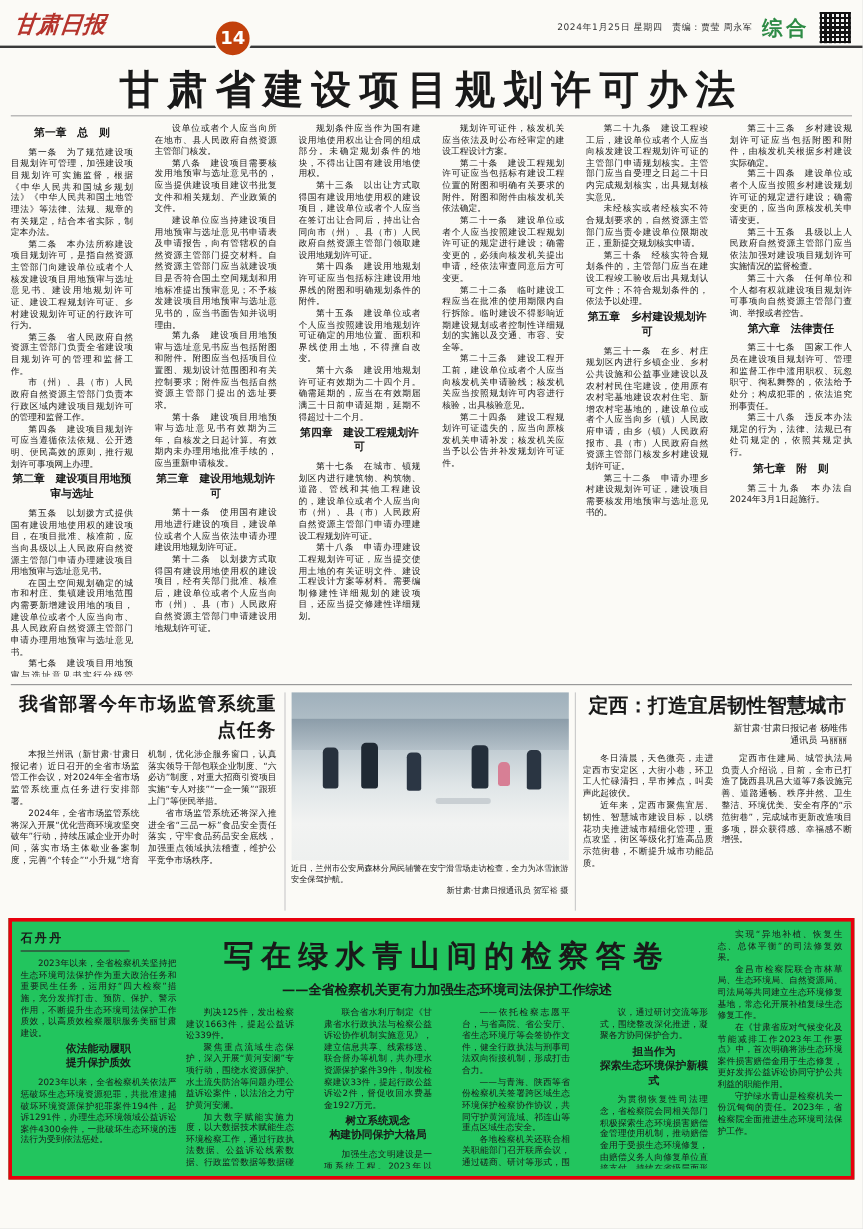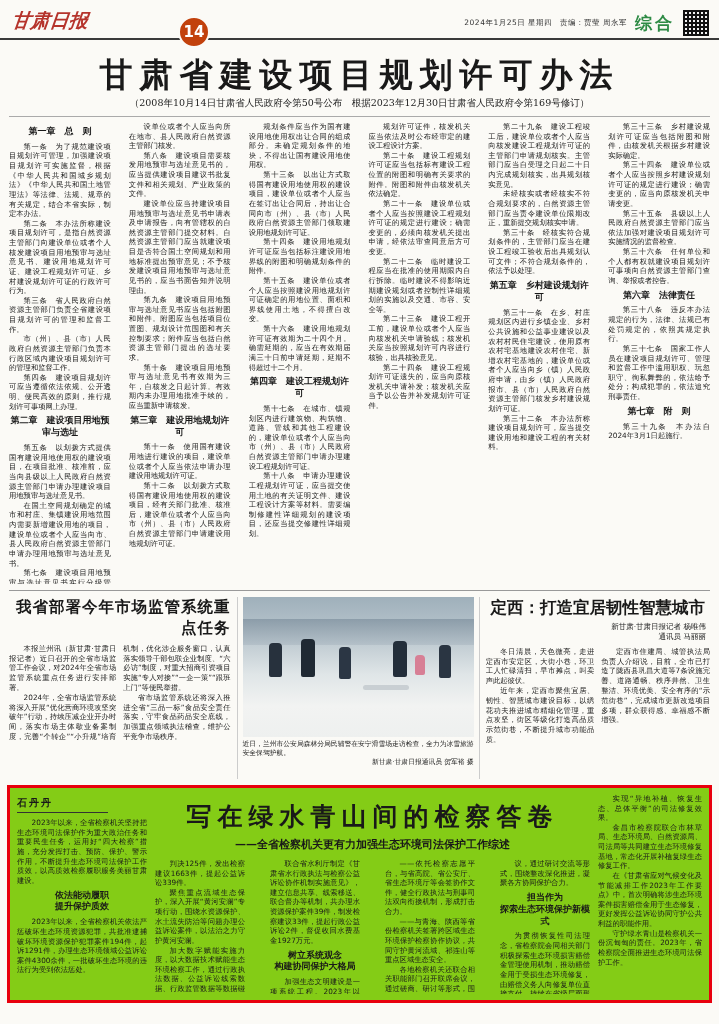--- a/index.html
+++ b/index.html
@@ -36,21 +36,21 @@
   .photo{position:relative;width:100%;height:140px;overflow:hidden;
          background:linear-gradient(180deg,#9fb0bb 0%,#bcc8cf 30%,#dfe5e7 55%,#f2f3f2 78%,#eef0ef 100%);}
   .ridge{position:absolute;left:0;right:0;top:22px;height:26px;background:linear-gradient(180deg,#7d8f9d,#aebbc4);opacity:.7;}
   .fig{position:absolute;border-radius:4px 4px 2px 2px;}
   .figcap{font-size:6.8px;line-height:1.35;text-align:justify;margin-top:3px;}
   .credit{display:block;text-align:right;font-size:6.8px;color:#222;}
   .mid-right{width:233px;padding-left:6px;border-left:1px solid #ccc;}
   .mid-right h2{margin:0 0 3px;font-size:16.5px;text-align:center;font-family:"DejaVu Serif",serif;}
   .byline{text-align:right;font-size:7.5px;line-height:1.4;margin:2px 4px 4px 0;color:#222;}
   
-  .bottom{margin:6px 7px 0;border:3px solid #e8000d;padding:6px 7px;height:200px;display:flex;gap:8px;overflow:hidden;background:#84cc16;}
+  .bottom{margin:6px 7px 0;border:3px solid #e8000d;padding:6px 7px;height:200px;display:flex;gap:8px;overflow:hidden;background:#22c55e;}
   .b-left{width:130px;flex:none;font-size:7.3px;line-height:1.32;text-align:justify;overflow:hidden;}
   .b-author{font-size:10px;font-weight:bold;margin:2px 0 3px;letter-spacing:2px;}
   .b-rule{width:70%;height:1px;background:#333;margin-bottom:5px;}
   .b-center{flex:1;display:flex;flex-direction:column;overflow:hidden;}
   .b-headline{margin:6px 0 4px;text-align:center;font-size:25px;font-weight:bold;letter-spacing:6px;}
   .b-subheadline{text-align:center;font-size:11px;font-weight:bold;margin-bottom:7px;}
   .b-cols{display:flex;gap:25px;flex:1;overflow:hidden;}
   .b-col{flex:1;font-size:7.3px;line-height:1.32;text-align:justify;overflow:hidden;}
   .b-right{width:104px;flex:none;font-size:7.3px;line-height:1.32;text-align:justify;overflow:hidden;}
 </style>
@@ -64,21 +64,20 @@
     <div class="pg-badge">14</div>
     <div class="hdr-rule"></div>
     <div class="hdr-right">
       <span class="date-line">2024年1月25日 星期四　责编：贾莹 周永军</span>
       <span class="section-label">综合</span>
       <span class="qr"></span>
     </div>
   </div>
 
   <h1 class="main-title">甘肃省建设项目规划许可办法</h1>
-  <div class="main-sub">（2008年10月14日甘肃省人民政府令第50号公布　根据2023年12月30日甘肃省人民政府令第169号修订）</div>
   <div class="cols">
     <div class="col">
         <h4 class="crosshead">第一章　总　则</h4>
         <p class="para">第一条　为了规范建设项目规划许可管理，加强建设项目规划许可实施监督，根据《中华人民共和国城乡规划法》《中华人民共和国土地管理法》等法律、法规、规章的有关规定，结合本省实际，制定本办法。</p>
         <p class="para">第二条　本办法所称建设项目规划许可，是指自然资源主管部门向建设单位或者个人核发建设项目用地预审与选址意见书、建设用地规划许可证、建设工程规划许可证、乡村建设规划许可证的行政许可行为。</p>
         <p class="para">第三条　省人民政府自然资源主管部门负责全省建设项目规划许可的管理和监督工作。</p>
         <p class="para">市（州）、县（市）人民政府自然资源主管部门负责本行政区域内建设项目规划许可的管理和监督工作。</p>
         <p class="para">第四条　建设项目规划许可应当遵循依法依规、公开透明、便民高效的原则，推行规划许可事项网上办理。</p>
         <h4 class="crosshead">第二章　建设项目用地预审与选址</h4>
         <p class="para">第五条　以划拨方式提供国有建设用地使用权的建设项目，在项目批准、核准前，应当向县级以上人民政府自然资源主管部门申请办理建设项目用地预审与选址意见书。</p>
@@ -112,30 +111,30 @@
         <p class="para">第二十二条　临时建设工程应当在批准的使用期限内自行拆除。临时建设不得影响近期建设规划或者控制性详细规划的实施以及交通、市容、安全等。</p>
         <p class="para">第二十三条　建设工程开工前，建设单位或者个人应当向核发机关申请验线；核发机关应当按照规划许可内容进行核验，出具核验意见。</p>
         <p class="para">第二十四条　建设工程规划许可证遗失的，应当向原核发机关申请补发；核发机关应当予以公告并补发规划许可证件。</p>
       </div>
     <div class="col">
         <p class="para">第二十九条　建设工程竣工后，建设单位或者个人应当向核发建设工程规划许可证的主管部门申请规划核实。主管部门应当自受理之日起二十日内完成规划核实，出具规划核实意见。</p>
         <p class="para">未经核实或者经核实不符合规划要求的，自然资源主管部门应当责令建设单位限期改正，重新提交规划核实申请。</p>
         <p class="para">第三十条　经核实符合规划条件的，主管部门应当在建设工程竣工验收后出具规划认可文件；不符合规划条件的，依法予以处理。</p>
         <h4 class="crosshead">第五章　乡村建设规划许可</h4>
         <p class="para">第三十一条　在乡、村庄规划区内进行乡镇企业、乡村公共设施和公益事业建设以及农村村民住宅建设，使用原有农村宅基地建设农村住宅、新增农村宅基地的，建设单位或者个人应当向乡（镇）人民政府申请，由乡（镇）人民政府报市、县（市）人民政府自然资源主管部门核发乡村建设规划许可证。</p>
-        <p class="para">第三十二条　本办法所称建设项目规划许可，应当提交建设用地和建设工程的有关材料。</p>
+        <p class="para">第三十二条　申请办理乡村建设规划许可证，建设项目需要核发用地预审与选址意见书的。</p>
       </div>
     <div class="col">
         <p class="para">第三十三条　乡村建设规划许可证应当包括附图和附件，由核发机关根据乡村建设实际确定。</p>
         <p class="para">第三十四条　建设单位或者个人应当按照乡村建设规划许可证的规定进行建设；确需变更的，应当向原核发机关申请变更。</p>
         <p class="para">第三十五条　县级以上人民政府自然资源主管部门应当依法加强对建设项目规划许可实施情况的监督检查。</p>
         <p class="para">第三十六条　任何单位和个人都有权就建设项目规划许可事项向自然资源主管部门查询、举报或者控告。</p>
         <h4 class="crosshead">第六章　法律责任</h4>
+        <p class="para">第三十七条　国家工作人员在建设项目规划许可、管理和监督工作中滥用职权、玩忽职守、徇私舞弊的，依法给予处分；构成犯罪的，依法追究刑事责任。</p>
         <p class="para">第三十八条　违反本办法规定的行为，法律、法规已有处罚规定的，依照其规定执行。</p>
-        <p class="para">第三十七条　国家工作人员在建设项目规划许可、管理和监督工作中滥用职权、玩忽职守、徇私舞弊的，依法给予处分；构成犯罪的，依法追究刑事责任。</p>
         <h4 class="crosshead">第七章　附　则</h4>
         <p class="para">第三十九条　本办法自2024年3月1日起施行。</p>
       </div>
   </div>
 
   <div class="mid">
     <div class="mid-left">
       <h2>我省部署今年市场监管系统重点任务</h2>
       <div class="twocol">
           <p class="para">本报兰州讯（新甘肃·甘肃日报记者）近日召开的全省市场监管工作会议，对2024年全省市场监管系统重点任务进行安排部署。</p>

